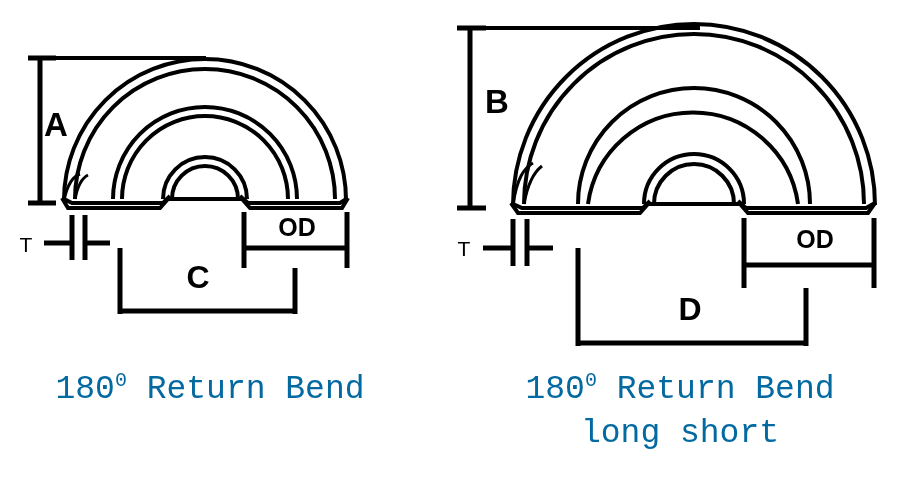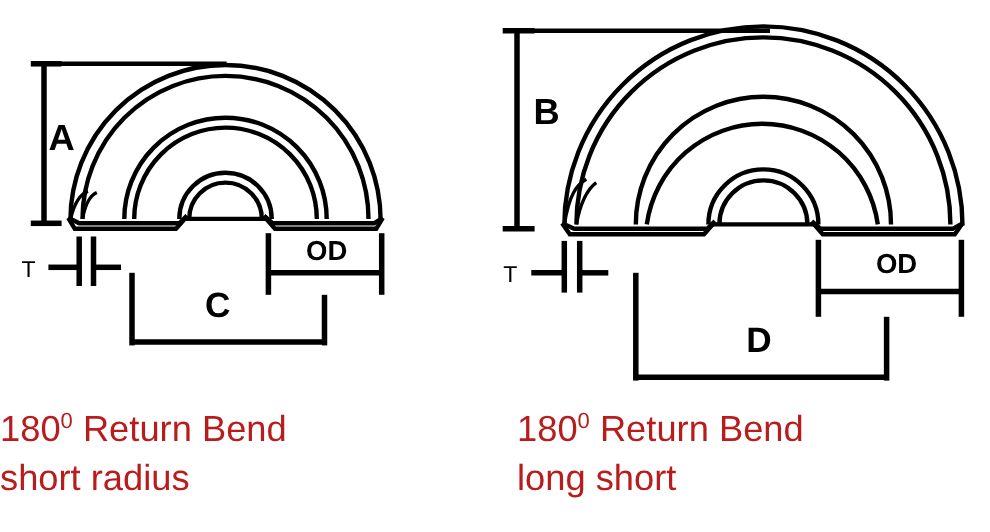--- a/index.html
+++ b/index.html
@@ -19,22 +19,23 @@
   }
   .figure-svg {
     position: absolute;
     top: 0;
     left: 0;
     width: 900px;
     height: 484px;
   }
   .caption {
     position: absolute;
-    color: #b91c1c;
-    font-family: Liberation Sans, sans-serif;
+    text-align: center;
+    color: #0369a1;
+    font-family: Liberation Mono, monospace;
     font-size: 33px;
     line-height: 44px;
     font-weight: 400;
     white-space: nowrap;
   }
   .caption .sup {
     font-size: 20px;
     vertical-align: super;
     line-height: 0;
   }
@@ -169,21 +170,20 @@
 
       <text x="497" y="113" font-family="Liberation Sans, sans-serif" font-size="33" font-weight="bold" fill="#000000" text-anchor="middle">B</text>
       <text x="464" y="256" font-family="Liberation Sans, sans-serif" font-size="21" fill="#000000" text-anchor="middle">T</text>
       <text x="690" y="320" font-family="Liberation Sans, sans-serif" font-size="32" font-weight="bold" fill="#000000" text-anchor="middle">D</text>
       <text x="815" y="248" font-family="Liberation Sans, sans-serif" font-size="25" font-weight="bold" fill="#000000" text-anchor="middle">OD</text>
     </g>
   </svg>
 
   <div class="caption" id="caption-left">
     <span>180</span><span class="sup">0</span><span> Return Bend</span>
-    <span class="cap-line2">short radius</span>
   </div>
 
   <div class="caption" id="caption-right">
     <span>180</span><span class="sup">0</span><span> Return Bend</span>
     <span class="cap-line2">long short</span>
   </div>
 
 </div>
 
 </body></html>

